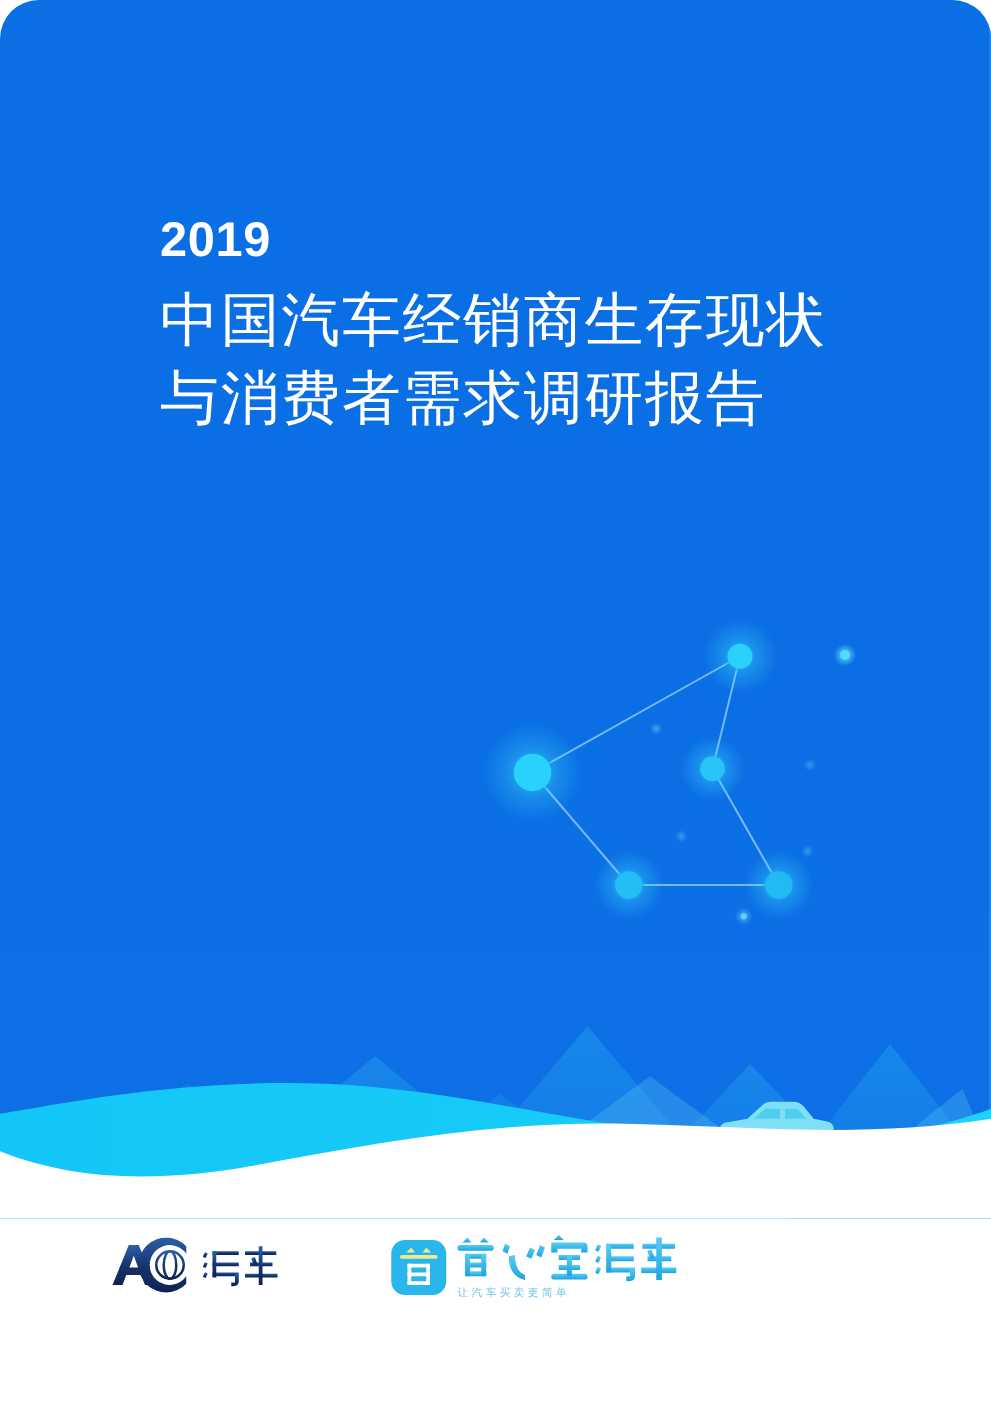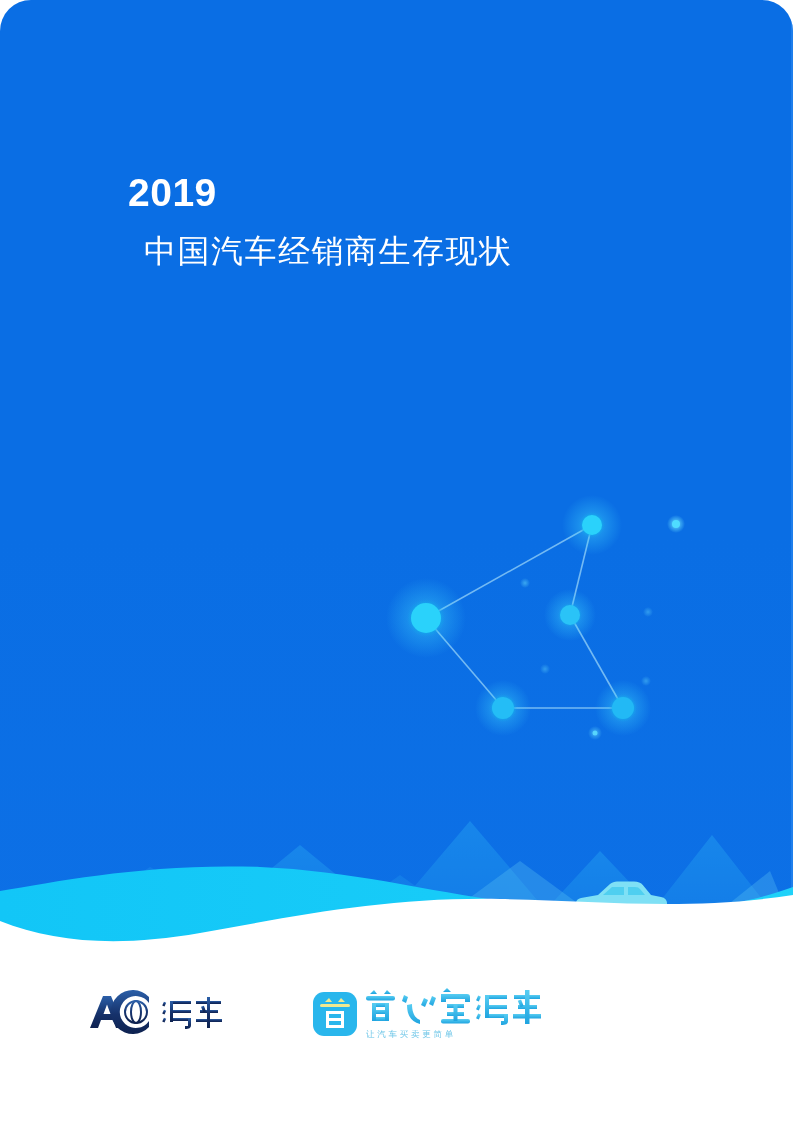--- a/index.html
+++ b/index.html
@@ -53,26 +53,26 @@
   }
   .year {
     font-size: 39px;
     font-weight: 700;
     color: #ffffff;
     letter-spacing: .5px;
     line-height: 1.08;
     margin: 0 0 11px 0;
   }
   .title-line {
-    font-size: 32px;
+    font-size: 47px;
     font-weight: 500;
     color: #ffffff;
     letter-spacing: 1.5px;
     line-height: 1.32;
-    margin: 16px;
+    margin: 0;
     white-space: nowrap;
   }
 
   
   .network {
     position: absolute;
     left: 0;
     top: 0;
     width: 793px;
     height: 975px;
@@ -181,20 +181,21 @@
       <circle cx="648" cy="612" r="5" fill="url(#smallDot)" opacity=".4"></circle>
       <circle cx="646" cy="681" r="5" fill="url(#smallDot)" opacity=".4"></circle>
       <circle cx="595" cy="733" r="7" fill="url(#smallDot)" opacity=".6"></circle>
       <circle cx="595" cy="733" r="2.5" fill="#5fe0ff" opacity=".8"></circle>
     </g>
   </svg>
 
   <div class="title-block">
     <p class="year">2019</p>
     <p class="title-line">中国汽车经销商生存现状</p>
+    <p class="title-line">与消费者需求调研报告</p>
   </div>
 
   <svg class="scenery" viewBox="0 0 793 200" width="793" height="200" preserveAspectRatio="none">
     <defs>
       <clipPath id="sceneClip">
         <rect x="0" y="0" width="793" height="200"></rect>
       </clipPath>
       <linearGradient id="mtnGrad" x1="0" y1="0" x2="0" y2="1">
         <stop offset="0%" stop-color="#1f95ef"></stop>
         <stop offset="100%" stop-color="#1683e9"></stop>

